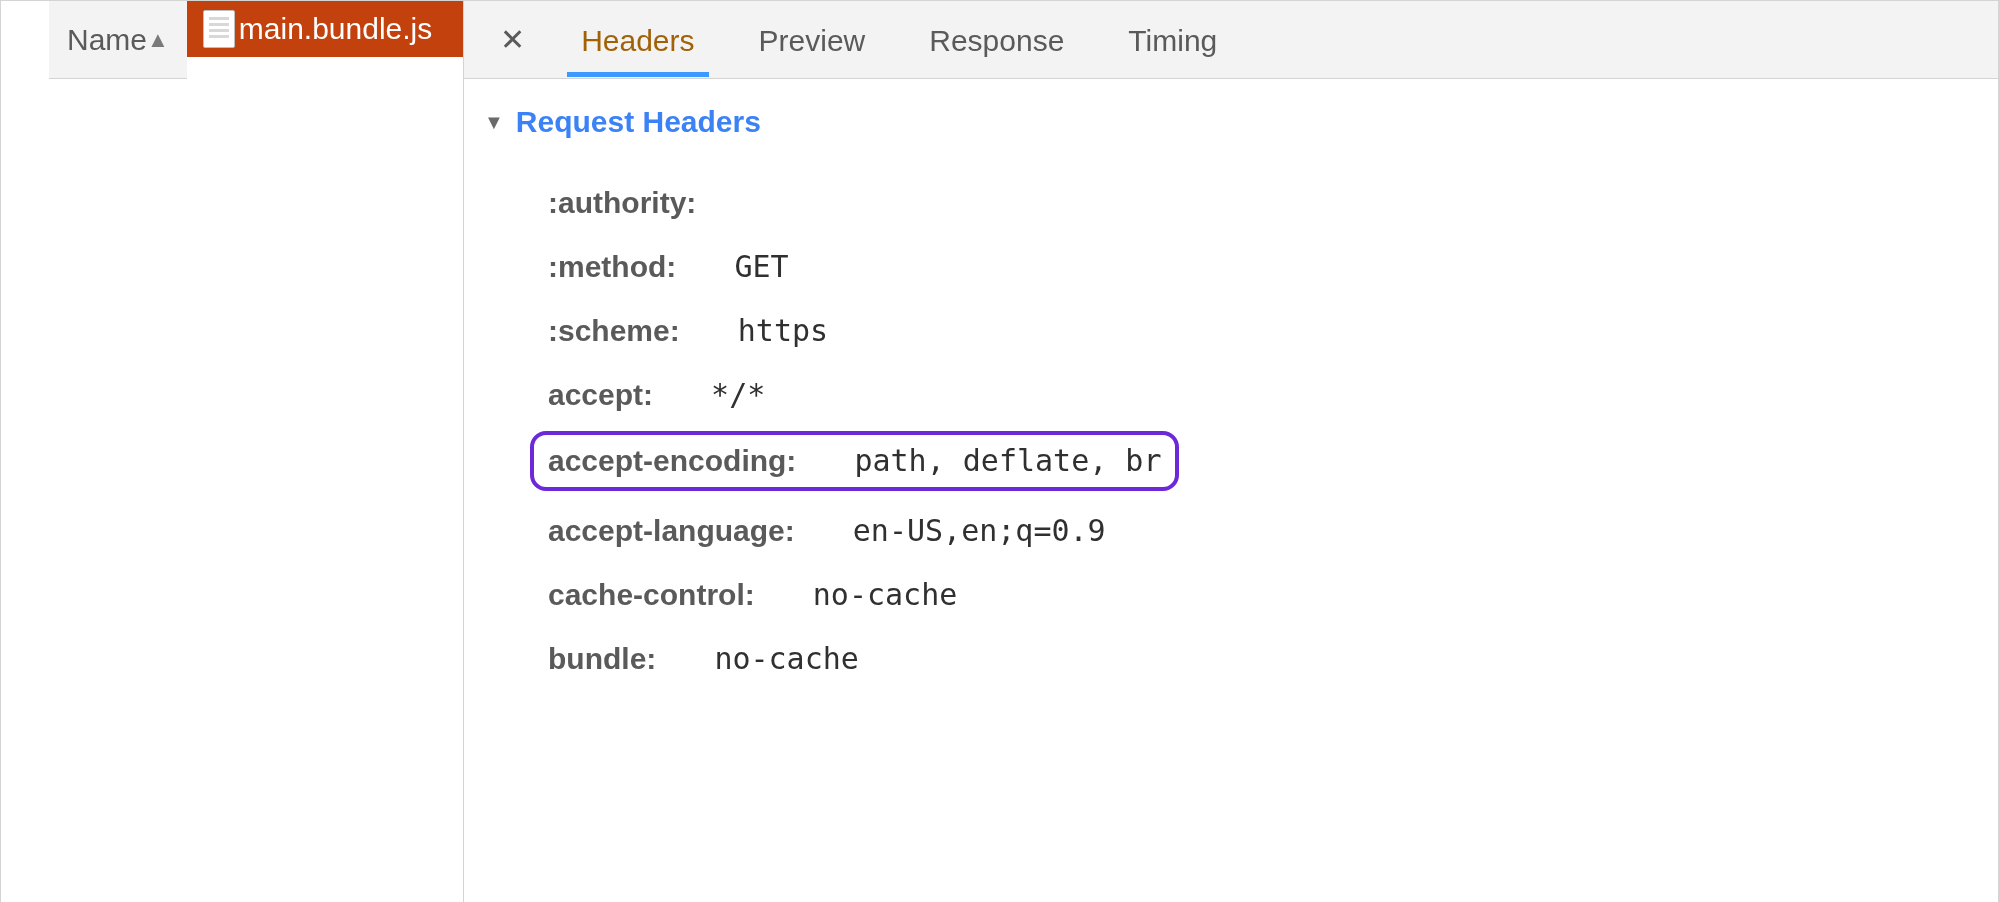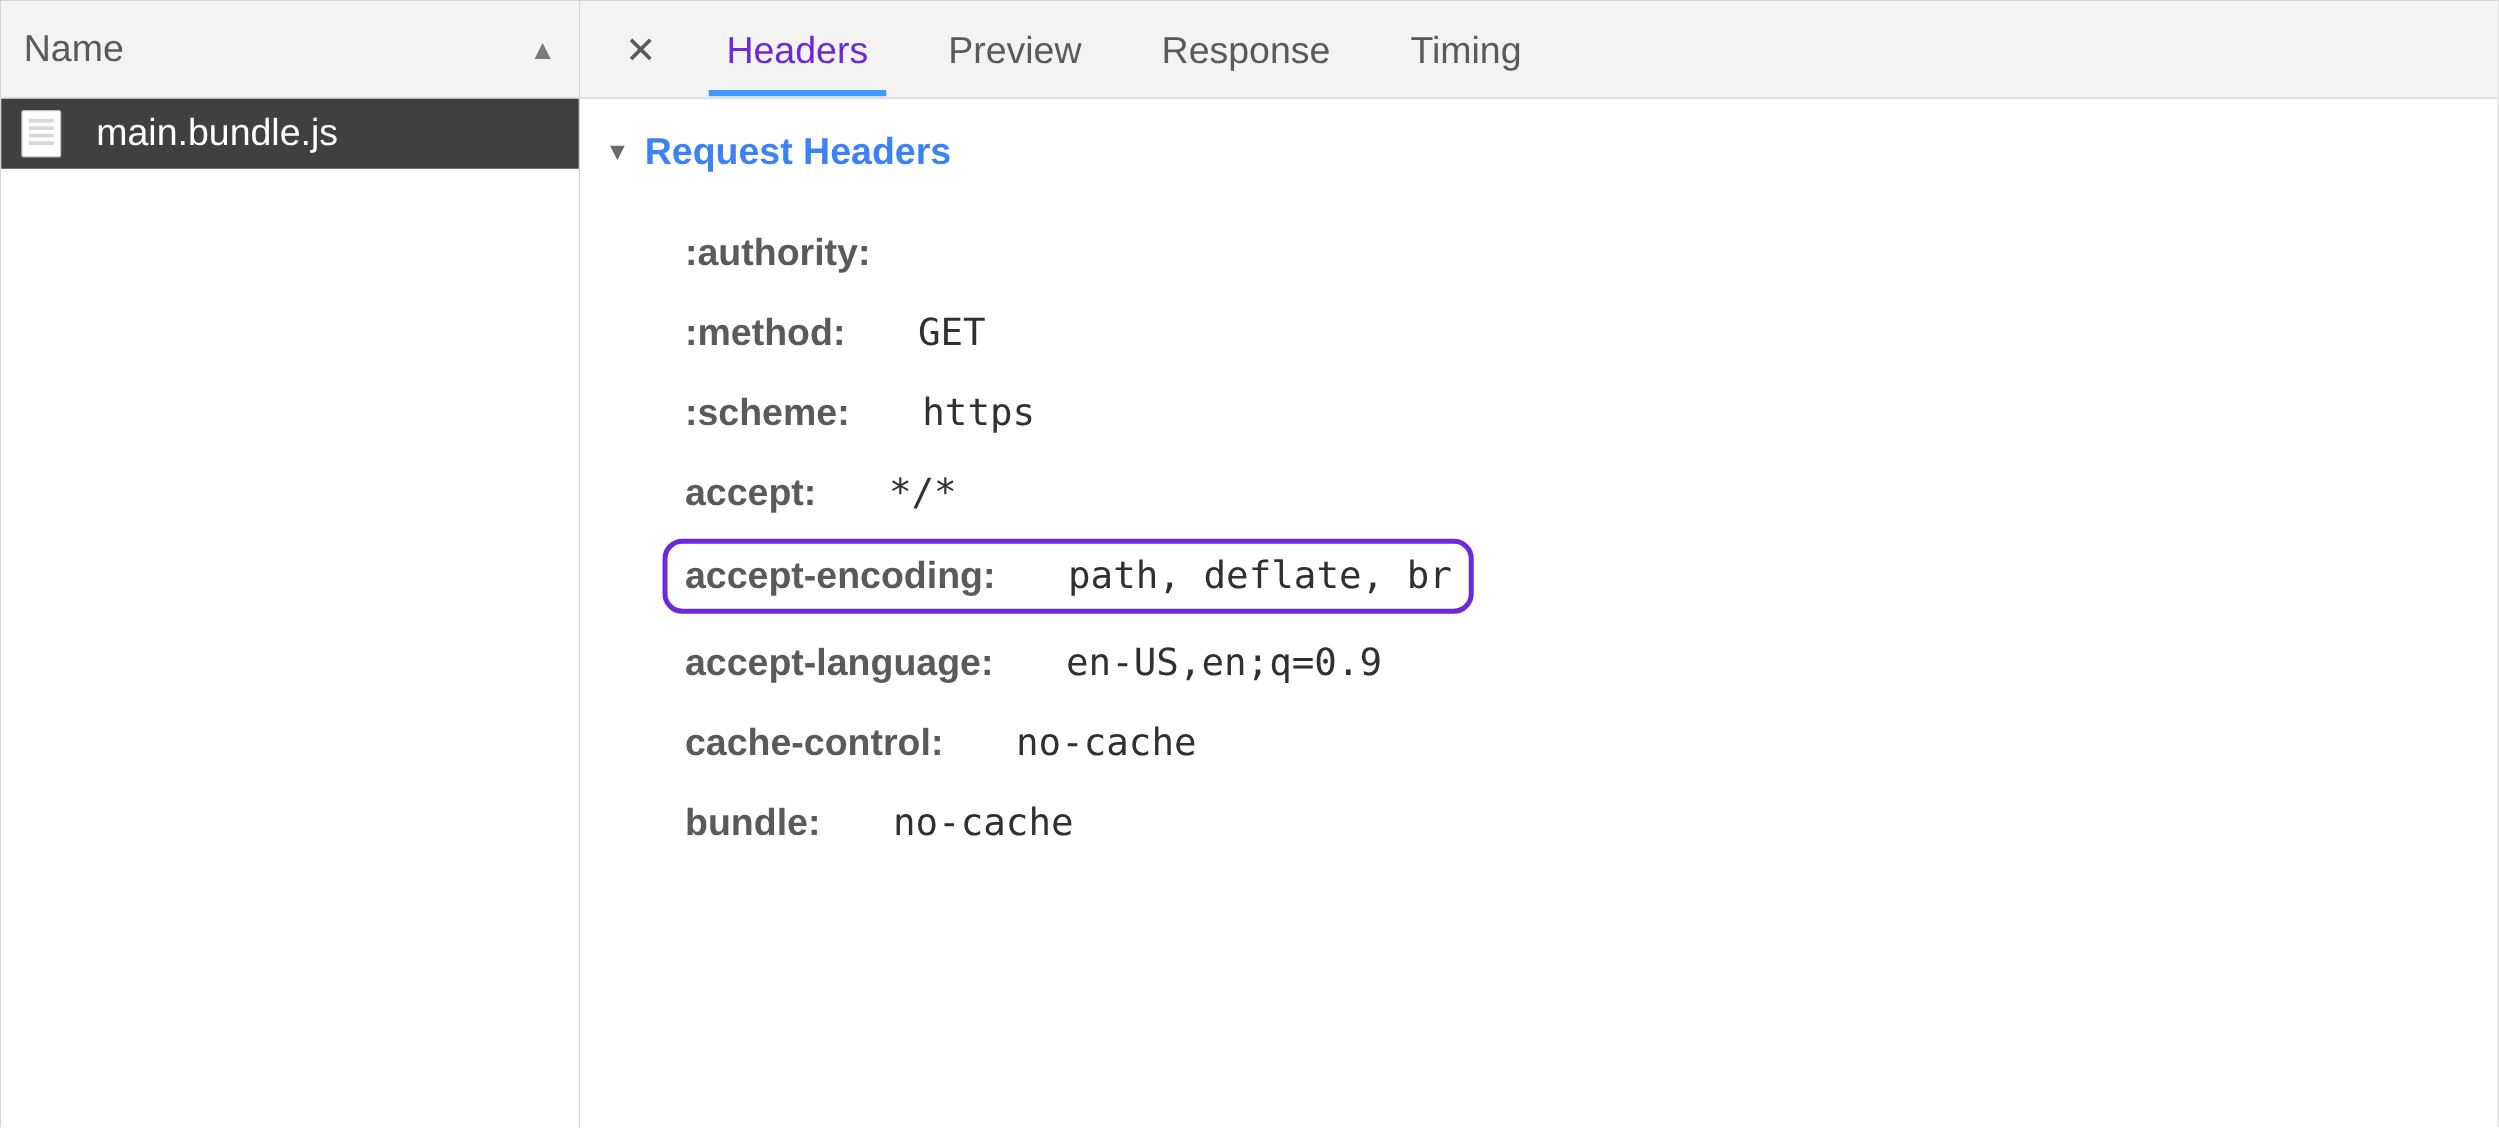--- a/index.html
+++ b/index.html
@@ -21,22 +21,23 @@
     width: 100%;
     height: 100%;
     border: 1px solid #d4d4d4;
     border-bottom: none;
   }
   .sidebar {
     width: 463px;
     flex-shrink: 0;
     border-right: 1px solid #d4d4d4;
     display: flex;
-    flex-direction: column;
+    flex-direction: row;
     background: #ffffff;
+    padding-left: 48px;
   }
   .sidebar-header {
     display: flex;
     align-items: center;
     justify-content: space-between;
     height: 78px;
     padding: 0 18px;
     border-bottom: 1px solid #d4d4d4;
     background: #f3f3f3;
   }
@@ -49,24 +50,24 @@
     color: #7a7a7a;
   }
   .file-list {
     flex: 1;
   }
   .file-item {
     display: flex;
     align-items: center;
     height: 56px;
     padding: 0 16px;
-    background: #404040;
+    background: #c2410c;
     color: #ffffff;
     font-size: 30px;
-    gap: 28px;
+    gap: 4px;
   }
   .file-icon {
     width: 32px;
     height: 38px;
     background: #ffffff;
     border: 1px solid #bfbfbf;
     border-radius: 2px;
     flex-shrink: 0;
     position: relative;
   }
@@ -102,21 +103,21 @@
     font-weight: 300;
   }
   .tab {
     font-size: 30px;
     color: #5a5a5a;
     cursor: pointer;
     padding: 20px 14px 18px 14px;
     position: relative;
   }
   .tab.active {
-    color: #6d28d9;
+    color: #a16207;
     text-align: center;
   }
   .tab.active::after {
     content: "";
     position: absolute;
     left: 0;
     right: 0;
     bottom: -1px;
     height: 5px;
     background: #3b99ff;

